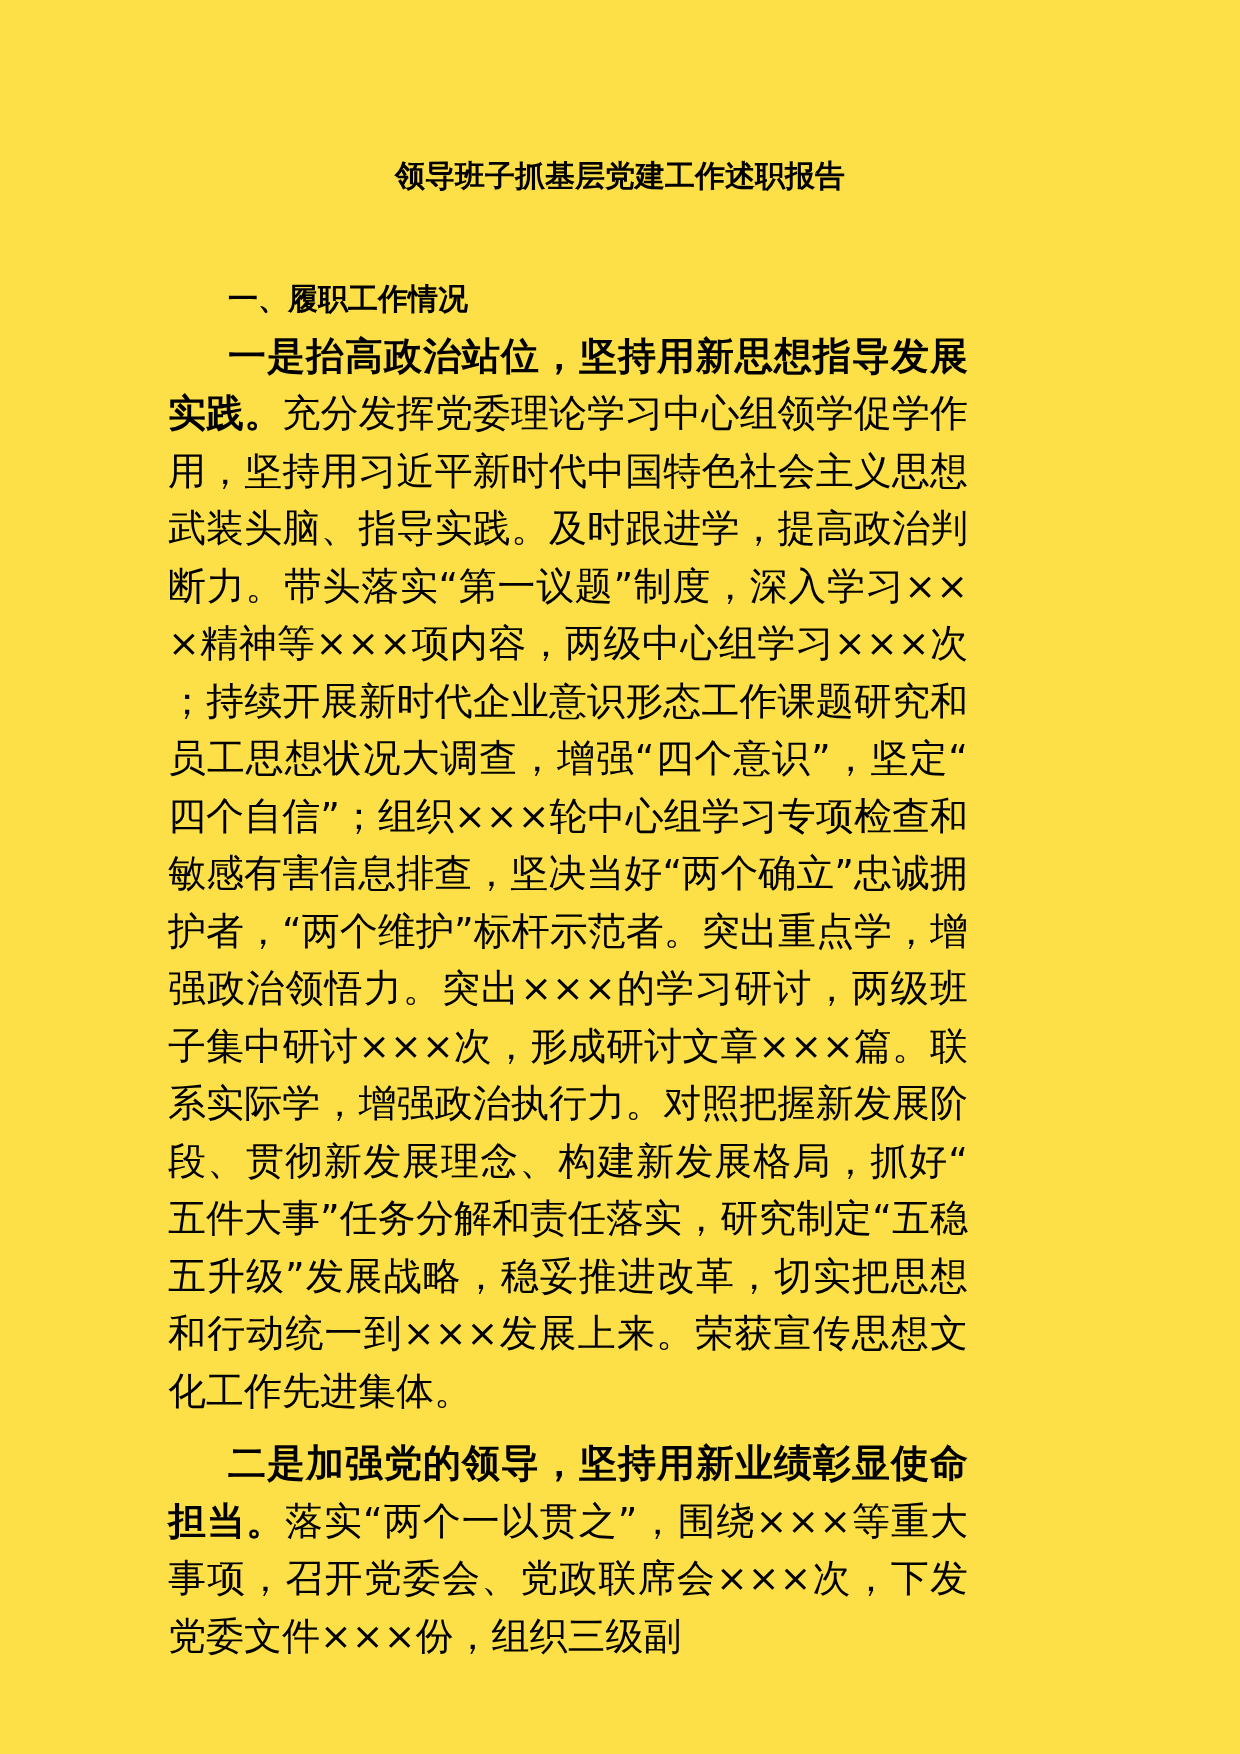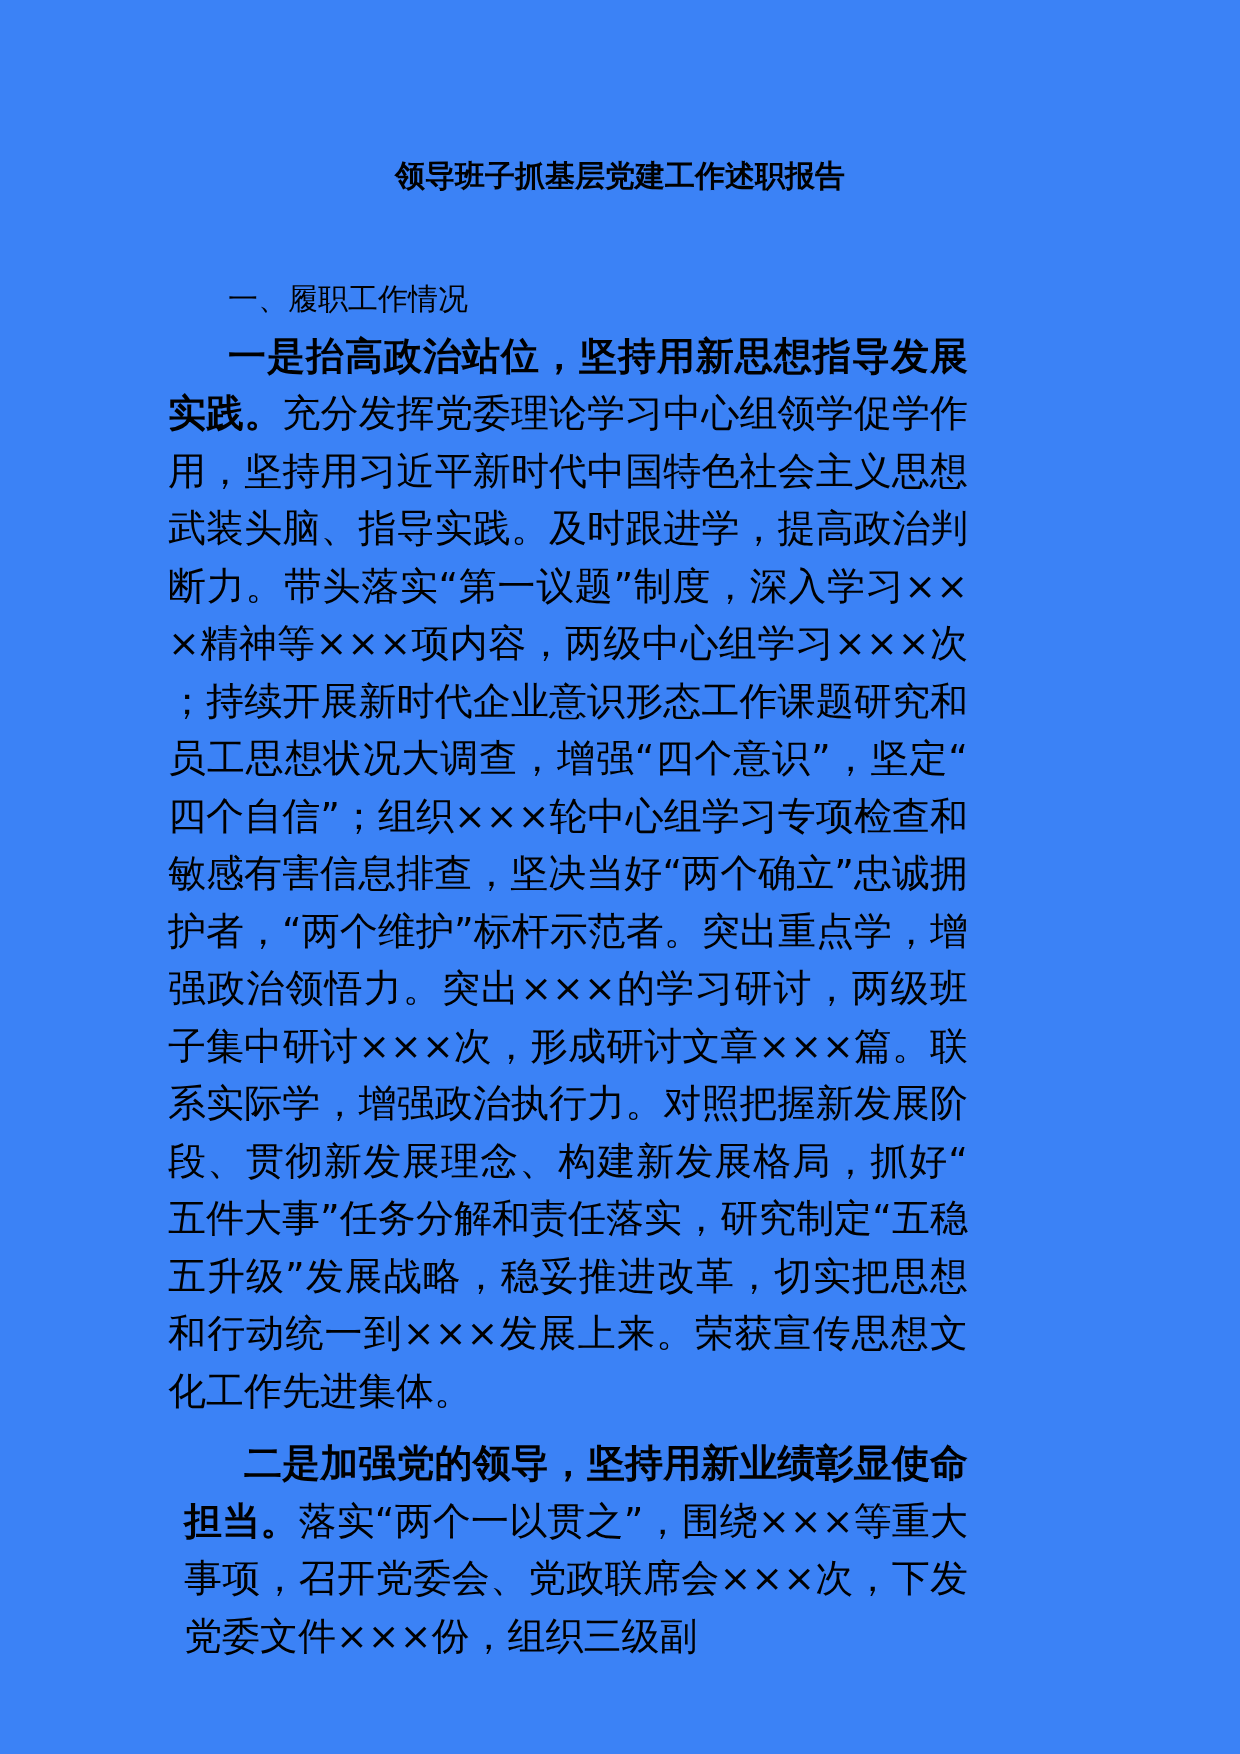--- a/index.html
+++ b/index.html
@@ -14,21 +14,21 @@
       overflow: hidden;
       font-family: "DejaVu Sans", "Liberation Sans", sans-serif;
       color: #000000;
     }
     .page {
       position: absolute;
       left: 0;
       top: 0;
       width: 1240px;
       height: 1754px;
-      background: #3b82f6;
+      background: #fde047;
     }
     .doc-title {
       position: absolute;
       top: 154px;
       left: 0;
       width: 1240px;
       text-align: center;
       font-size: 30px;
       font-weight: bold;
       line-height: 44px;
@@ -38,37 +38,36 @@
       position: absolute;
       left: 168px;
       top: 270px;
       width: 800px;
       font-size: 30px;
       line-height: 57.5px;
     }
     .section-heading {
       margin: 0;
       padding-left: 60px;
-      font-weight: normal;
+      font-weight: bold;
       font-size: 30px;
       line-height: 57.5px;
     }
     .para {
       margin: 0;
       text-indent: 60px;
       text-align: justify;
       text-justify: inter-character;
       word-break: break-all;
       line-break: anywhere;
       font-size: 38px;
       line-height: 57.5px;
     }
     .para + .para {
       margin-top: 15px;
-      margin-left: 16px;
     }
     .lead {
       font-weight: bold;
     }
   </style>
 </head>
 <body>
 
 <div class="page">
   <div class="doc-title">领导班子抓基层党建工作述职报告</div>

